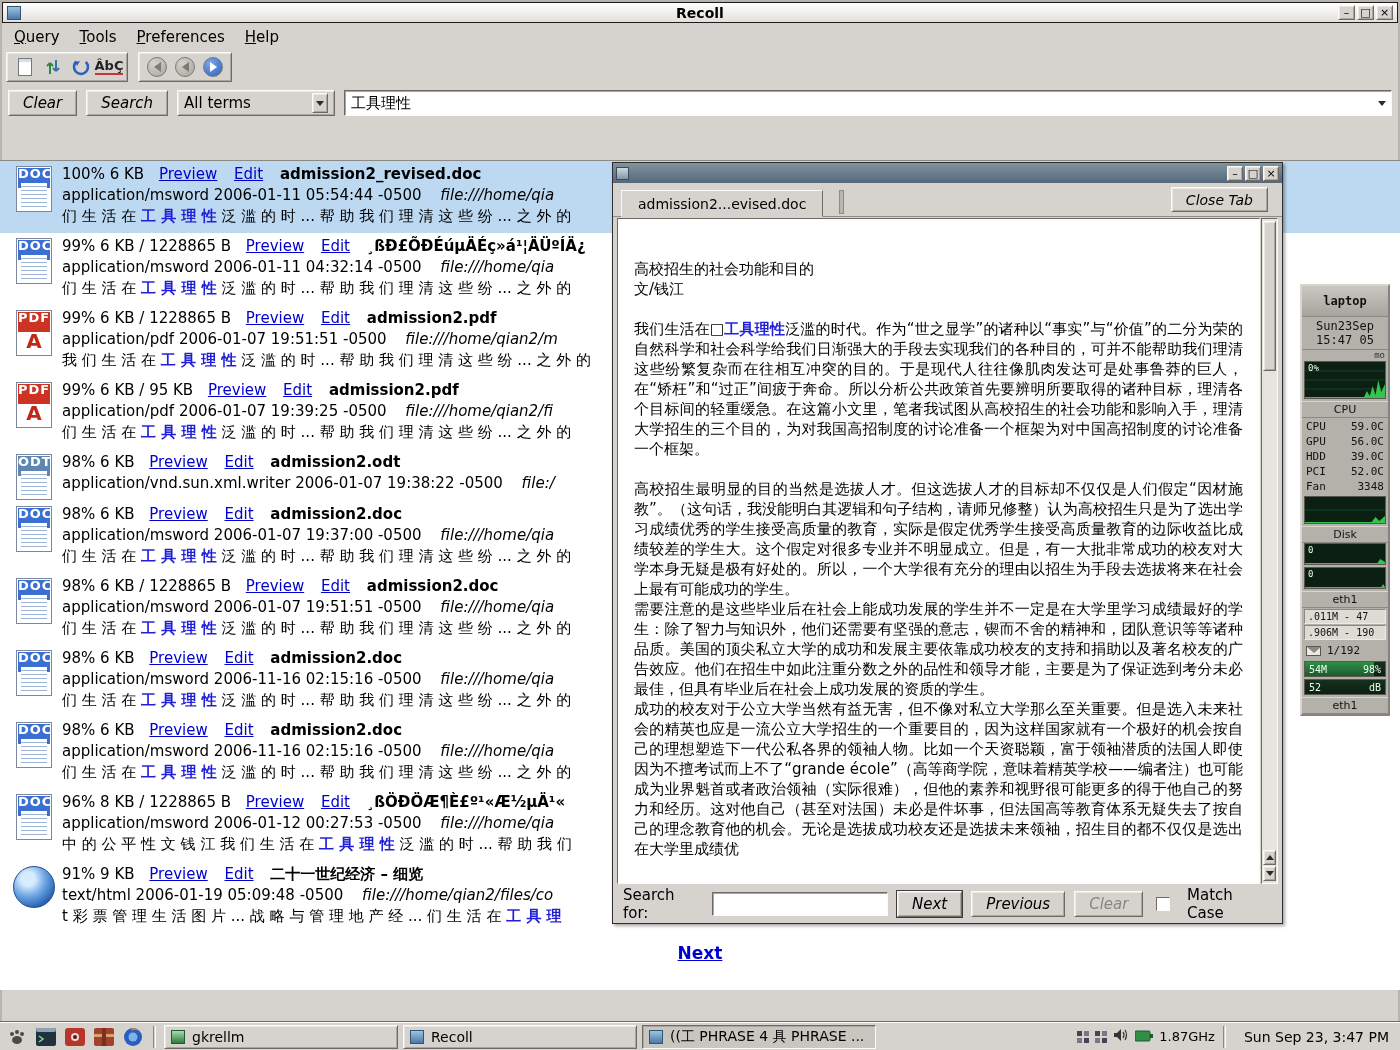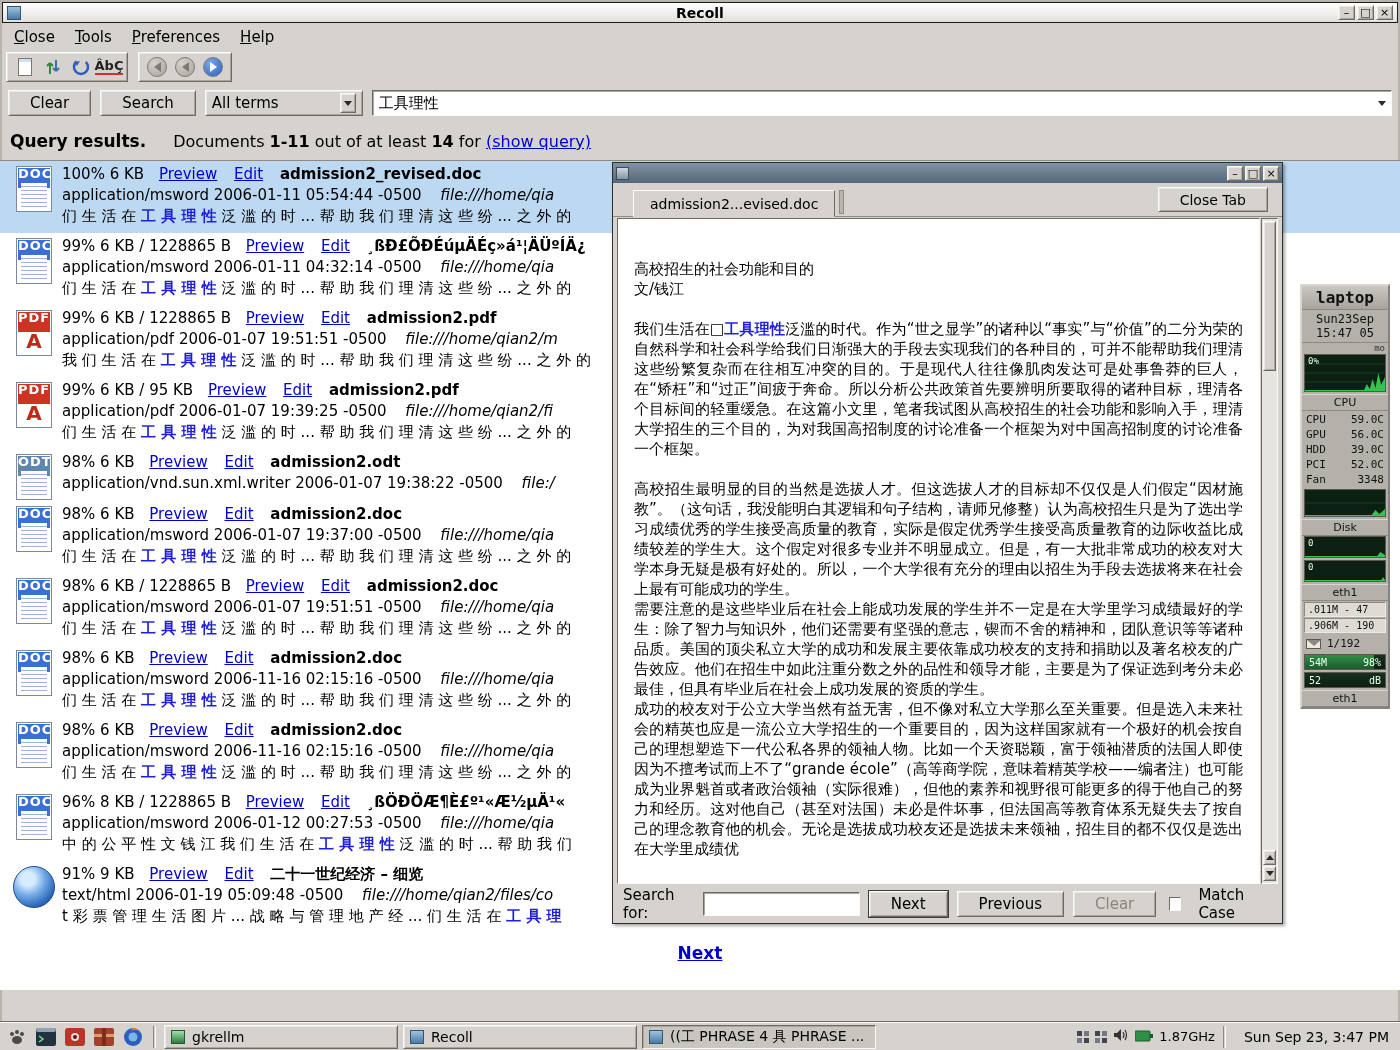--- a/index.html
+++ b/index.html
@@ -7,21 +7,21 @@
   body { font-family:"DejaVu Sans","Liberation Sans",sans-serif; }
   .screen { position:relative; width:1400px; height:1050px; background:#d6d3ce; overflow:hidden;
             box-shadow: inset 0 0 0 2px #b8b5ae; }
 
   
   .raised { background:#d6d3ce; border:1px solid; border-color:#fbfaf7 #6f6b64 #6f6b64 #fbfaf7;
             box-shadow: inset 1px 1px 0 #e9e7e2, inset -1px -1px 0 #aaa69f; }
   .sunken { background:#fff; border:1px solid; border-color:#6f6b64 #fbfaf7 #fbfaf7 #6f6b64;
             box-shadow: inset 1px 1px 0 #aaa69f; }
   .btn { display:inline-flex; align-items:center; justify-content:center;
-         font-size:15px; color:#000; height:26px; padding:0 21px; cursor:default; white-space:nowrap; }
+         font-size:15px; color:#000; height:26px; padding:0 14px; cursor:default; white-space:nowrap;font-style:italic; }
   .arrow-down { width:0; height:0; border-left:4px solid transparent; border-right:4px solid transparent; border-top:5px solid #2a2a2a; }
   .arrow-up-s { width:0; height:0; border-left:4px solid transparent; border-right:4px solid transparent; border-bottom:5px solid #2a2a2a; }
 
   
   .titlebar { position:absolute; left:2px; top:2px; right:2px; height:21px;
               background:linear-gradient(#ffffff,#e2e0db); border:1px solid #1c1c1c;
               display:flex; align-items:center; padding:0 4px; }
   .tb-icon { width:14px; height:14px; background:linear-gradient(#9ec3e0,#4a7aa8); border:1px solid #33566e; }
   .tb-title { position:absolute; left:0; right:0; text-align:center; font-weight:bold; font-size:14px; color:#000; }
   .tb-btns { margin-left:auto; display:flex; gap:2px; z-index:2; }
@@ -95,21 +95,21 @@
   .preview { position:absolute; left:612px; top:162px; width:671px; height:762px; background:#d6d3ce;
              border:1px solid #2e2e2e; box-shadow:2px 2px 3px rgba(0,0,0,.35); z-index:5; }
   .pv-titlebar { position:relative; height:20px; background:linear-gradient(#82939f,#55677a);
                  display:flex; align-items:center; padding:0 3px; }
   .pv-ticon { width:13px; height:13px; background:linear-gradient(#cfd8de,#8396a4); border:1px solid #3c4b58; }
   .pv-title { position:absolute; left:0; right:60px; text-align:center; color:#fff; font-weight:bold; font-size:13px;
               white-space:nowrap; overflow:hidden; }
   .pv-btns { margin-left:auto; display:flex; gap:2px; z-index:2; }
   .pv-btn { width:16px; height:15px; display:flex; align-items:center; justify-content:center; font-size:11px; line-height:1; color:#000; }
   .pv-tabrow { position:relative; height:34px; border-bottom:1px solid #8f8c86; }
-  .pv-tab { position:absolute; left:20px; bottom:-1px; height:27px; padding:0 16px; background:#d6d3ce;
+  .pv-tab { position:absolute; left:8px; bottom:-1px; height:27px; padding:0 16px; background:#d6d3ce;
             border:1px solid; border-color:#fbfaf7 #6f6b64 #d6d3ce #fbfaf7; font-size:14px;
             display:flex; align-items:center; }
   .pv-tab-mark { position:absolute; left:226px; bottom:2px; width:5px; height:24px; background:#b9b6b0; border:1px solid #8f8c86; }
   .close-tab { position:absolute; right:14px; top:4px; height:25px; font-size:14px; }
   .pv-docwrap { position:absolute; left:4px; right:22px; top:55px; bottom:39px; background:#fff;
                 border:1px solid; border-color:#6f6b64 #fbfaf7 #fbfaf7 #6f6b64; overflow:hidden;
                 padding:40px 16px 6px 16px; font-size:15px; line-height:20px; color:#000; }
   .doc-title, .doc-byline { }
   .doc-p { text-align:justify; }
   .doc-p.sp, .docgap { margin-top:20px; }
@@ -125,21 +125,21 @@
   .find-input input { width:100%; height:100%; border:none; outline:none; background:transparent; font-size:14px; padding:0 4px; }
   .btn-default { box-shadow: inset 1px 1px 0 #e9e7e2, inset -1px -1px 0 #aaa69f, 0 0 0 1px #3c3c3c; }
   .btn-disabled { color:#8a867f; }
   .cb { width:14px; height:14px; background:#fff; border:1px solid; border-color:#6f6b64 #fbfaf7 #fbfaf7 #6f6b64; }
   .mc-wrap { display:flex; align-items:center; gap:17px; margin-left:4px; }
 
   
   .gkrellm { position:absolute; left:1300px; top:284px; width:90px; z-index:4;
              background:#b4b1ab; border:2px outset #d9d6d0; font-size:11px; color:#111;
              font-family:"DejaVu Sans Mono","Liberation Mono",monospace; }
-  .gk-host { text-align:center; font-weight:bold; font-size:16px; padding:2px 0;
+  .gk-host { text-align:center; font-weight:bold; font-size:12px; padding:8px 0;
              border-bottom:1px solid #8c8984; background:linear-gradient(#cac7c1,#aatrix); background:linear-gradient(#cac7c1,#a7a49e); }
   .gk-clock { text-align:center; padding:2px 0; border-bottom:1px solid #8c8984; font-size:12px; }
   .gk-ticker { text-align:right; font-size:9px; padding:0 3px 1px 0; color:#333; }
   .gk-chart { position:relative; margin:0 2px 2px 2px; border:1px solid #5a5751; }
   .gk-chart svg { display:block; width:100%; }
   .gk-pct { position:absolute; top:1px; left:3px; color:#e8ffe8; font-size:9px; }
   .gk-zero { position:absolute; top:1px; left:3px; color:#e8ffe8; font-size:9px; }
   .gk-label { text-align:center; font-size:11px; padding:1px 0; border-top:1px solid #d9d6d0; border-bottom:1px solid #8c8984;
               font-family:"DejaVu Sans","Liberation Sans",sans-serif; }
   .gk-temps { padding:1px 4px 2px 4px; }
@@ -187,21 +187,21 @@
     <span class="tb-icon"></span>
     <span class="tb-title">Recoll</span>
     <span class="tb-btns">
       <span class="tb-btn raised">–</span>
       <span class="tb-btn raised">□</span>
       <span class="tb-btn raised">×</span>
     </span>
   </div>
 
   <div class="menubar">
-    <span class="menu-item">Close</span>
+    <span class="menu-item">Query</span>
     <span class="menu-item">Tools</span>
     <span class="menu-item">Preferences</span>
     <span class="menu-item">Help</span>
   </div>
 
   <div class="toolbar">
     <div class="tgroup raised">
       <span class="t-ico">
           <span class="page-ico"></span>
         </span>
@@ -244,29 +244,20 @@
         </span>
     </span>
     <span class="query-wrap sunken">
       <input class="query-input" value="工具理性" style="">
       <span class="query-drop">
           <span class="arrow-down"></span>
         </span>
     </span>
   </div>
 
-  <div class="results-header">
-    <span class="rh-title">Query results.</span>
-    <span>Documents</span>
-    <span class="rh-b">1-11</span>
-    <span>out of at least</span>
-    <span class="rh-b">14</span>
-    <span>for</span>
-    <span class="rh-link">(show query)</span>
-  </div>
 
   <div class="results">
     <div class="rows">
 
         <div class="result-row" data-sel="true">
           <div class="row-icon-wrap">
             <div class="file-icon" data-icon="doc">
               <span class="fi-label">DOC</span>
               <span class="fi-body"></span>
             </div>

